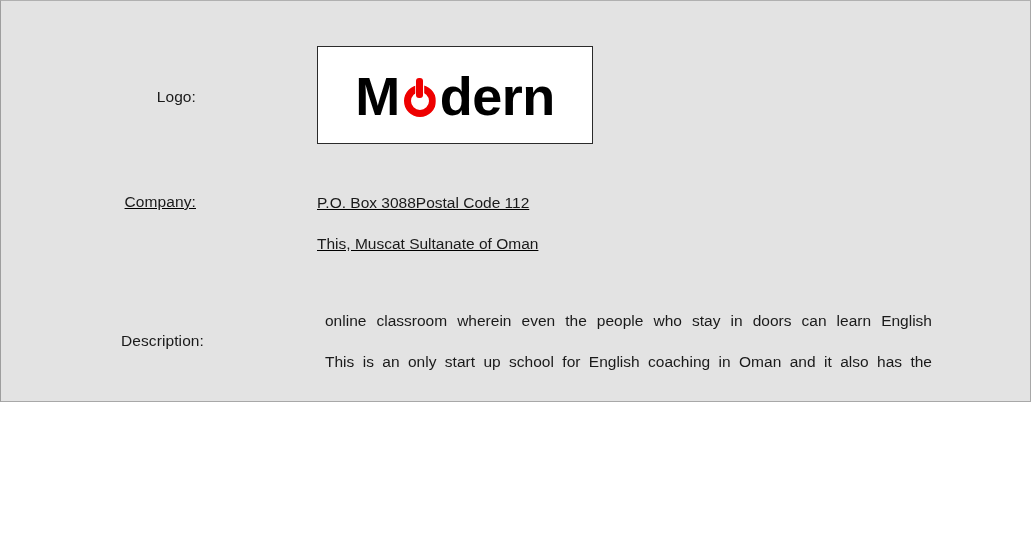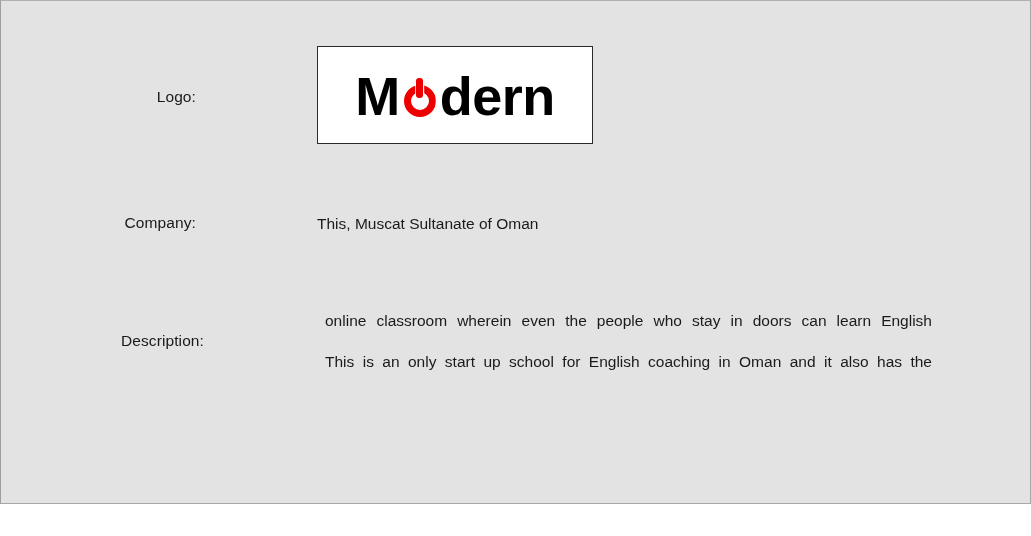--- a/index.html
+++ b/index.html
@@ -12,21 +12,21 @@
     background: #ffffff;
     font-family: "Liberation Sans", sans-serif;
     overflow: hidden;
   }
 
   
   .page {
     position: relative;
     box-sizing: border-box;
     width: 1031px;
-    height: 504px;
+    height: 402px;
     background: #e3e3e3;
     border: 1px solid #a8a8a8;
     border-top-color: #b0b0b0;
     border-left-color: #9e9e9e;
   }
 
   
   .row {
     position: absolute;
     display: flex;
@@ -96,21 +96,21 @@
     position: absolute;
     left: 15.5px;
     top: 0px;
     width: 7px;
     height: 20px;
     background: #ee0000;
     border-radius: 3px;
   }
 
   
-  .row-company { left: 0; top: 192px; }
+  .row-company { left: 0; top: 171px; text-decoration: underline; }
   .company-block {
     font-size: 15.5px;
     color: #1a1a1a;
     line-height: 20.5px;
     white-space: pre-line;
   }
   .row-company .row-label { padding-top: 20px; }
 
   
   .row-desc { left: 0; top: 310px; }
@@ -152,20 +152,21 @@
           <span class="logo-seg">dern</span>
         </div>
       </div>
     </div>
   </div>
 
   <div class="row row-company">
     <div class="row-label">Company:</div>
     <div class="row-content">
       <div class="company-block">
+        <div>P.O. Box 3088Postal Code 112</div>
         <div>This, Muscat Sultanate of Oman</div>
       </div>
     </div>
   </div>
 
   <div class="row row-desc">
     <div class="row-label">Description:</div>
     <div class="row-content">
       <div class="desc-block">
         <span class="desc-line-just">online classroom wherein even the people who stay in doors can learn English</span>

